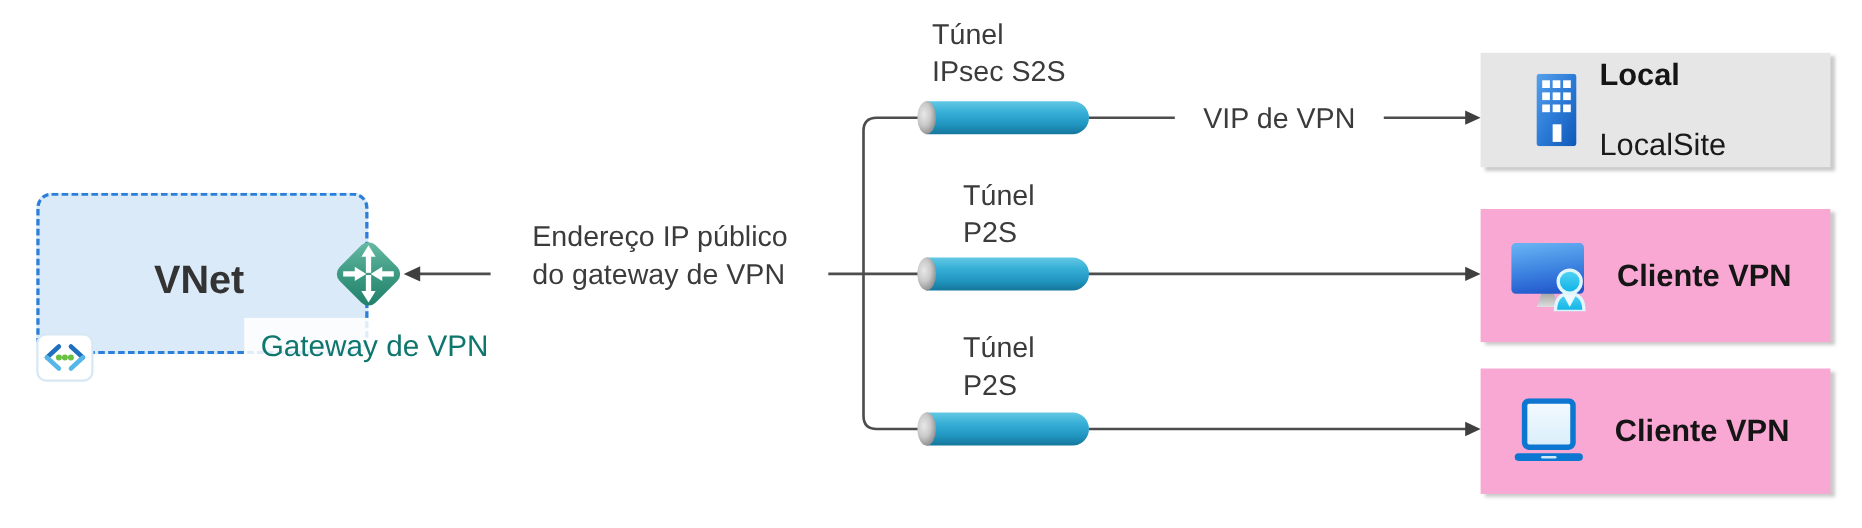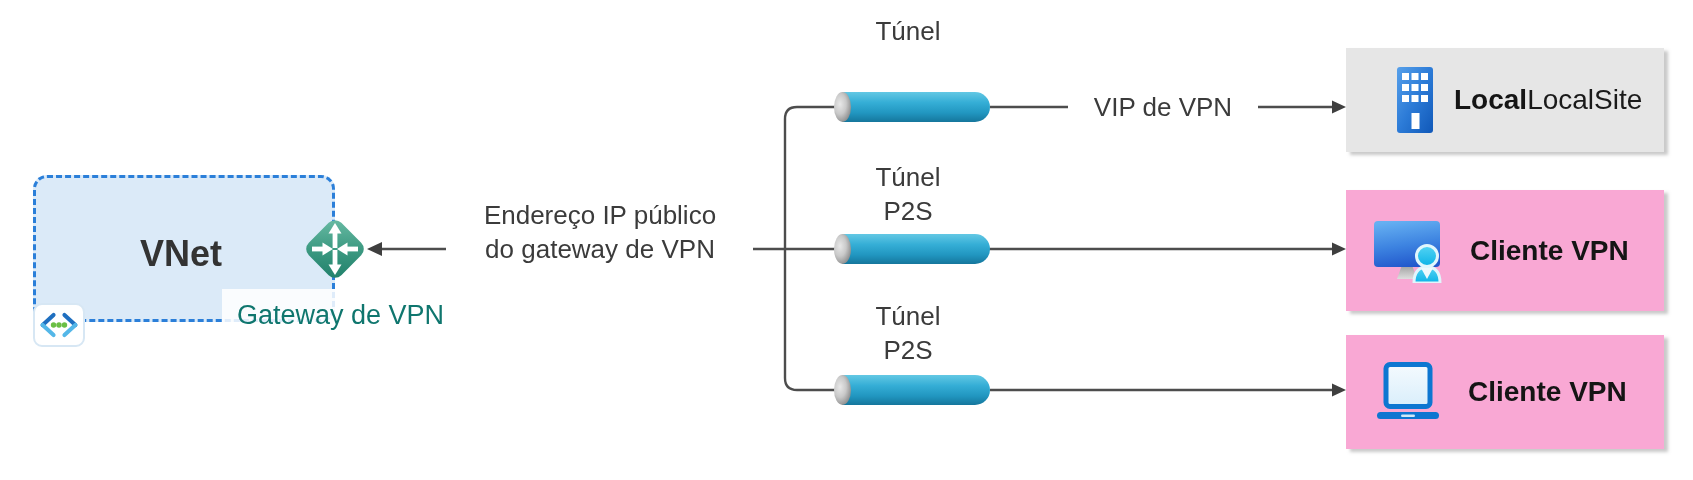--- a/index.html
+++ b/index.html
@@ -36,21 +36,21 @@
     position:absolute;left:312px;top:226px;width:46px;height:46px;
     transform:rotate(45deg);border-radius:9px;
     background:linear-gradient(135deg,#6cbda6 0%,#3d9a82 50%,#1e7e69 100%);
     z-index:5;
   }
   .gw-arrows{position:absolute;left:303px;top:217px;z-index:6;}
   
   .wires{position:absolute;left:0;top:0;z-index:2;}
   
   .txt-label{
-    position:absolute;transform:translateX(-50%);text-align:center;
+    position:absolute;transform:translateX(-50%);
     font-size:26px;line-height:34px;color:#3b3b3b;z-index:4;white-space:nowrap;
   }
   .txt-label .bg{background:#fff;padding:0 8px;}
   
   .pipe-body{
     position:absolute;left:842px;width:148px;height:30px;
     background:linear-gradient(180deg,#63c8e4 0%,#35aed6 35%,#2196c0 70%,#15769c 100%);
     border-radius:0 15px 15px 0;z-index:3;
   }
   .pipe-cap{
@@ -60,21 +60,21 @@
   }
   .t1{top:92px;} .t2{top:234px;} .t3{top:375px;}
   
   .ep-box{
     position:absolute;left:1346px;width:318px;display:flex;align-items:center;
     box-shadow:4px 3px 3px rgba(150,150,150,0.5);z-index:2;box-sizing:border-box;
   }
   .ep-gray{background:#e6e6e6;}
   .ep-cyan{background:#f9a8d4;}
   .ep-icon{flex:0 0 auto;display:flex;align-items:center;justify-content:center;}
-  .ep-texts{display:flex;flex-direction:row;justify-content:center;}
+  .ep-texts{display:flex;flex-direction:column;justify-content:center;gap:32px;}
   .ep-title{font-size:28px;font-weight:bold;color:#151515;line-height:32px;white-space:nowrap;}
   .ep-sub{font-size:28px;color:#1a1a1a;line-height:32px;white-space:nowrap;}
 </style>
 </head>
 <body>
 
 <div class="canvas">
 
   <svg class="wires" width="1693" height="480">
     <g stroke="#4d4d4d" stroke-width="2.4" fill="none">
@@ -137,20 +137,21 @@
     <span class="bg">Endereço IP público</span><br>
     <span class="bg">do gateway de VPN</span>
   </div>
 
   <div class="txt-label" style="left:1163px;top:90px;">
     <span class="bg">VIP de VPN</span>
   </div>
 
   <div class="txt-label" style="left:908px;top:14px;">
     <span>Túnel</span><br>
+    <span>IPsec S2S</span>
   </div>
   <div class="txt-label" style="left:908px;top:160px;">
     <span>Túnel</span><br>
     <span>P2S</span>
   </div>
   <div class="txt-label" style="left:908px;top:299px;">
     <span>Túnel</span><br>
     <span>P2S</span>
   </div>
 

